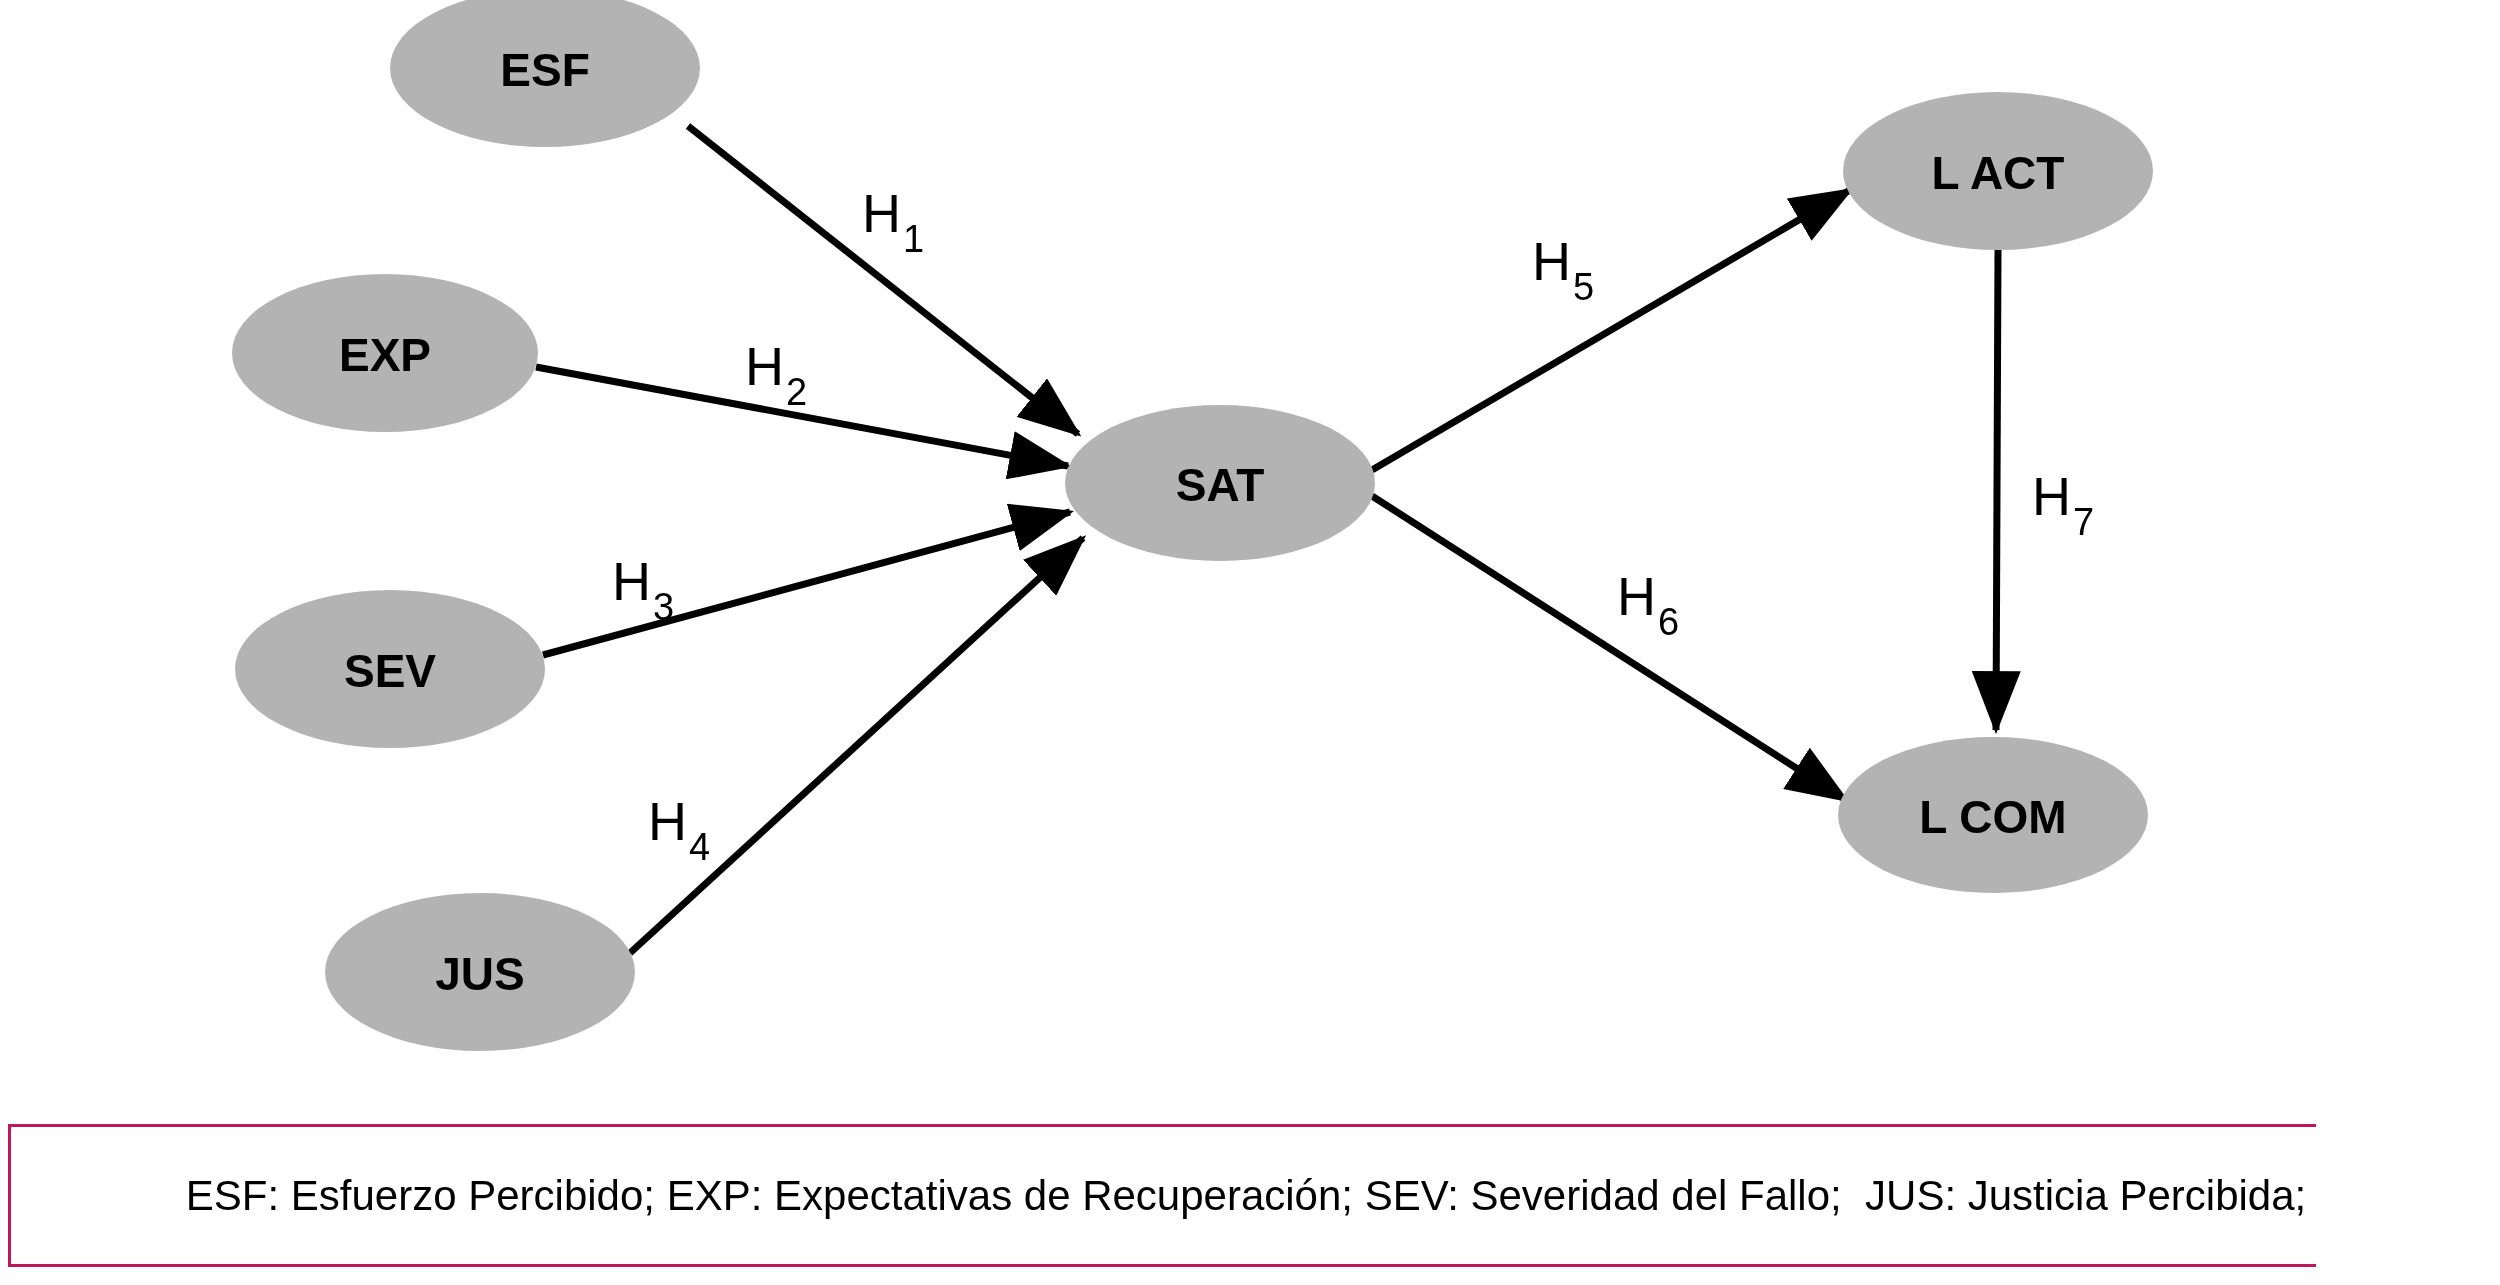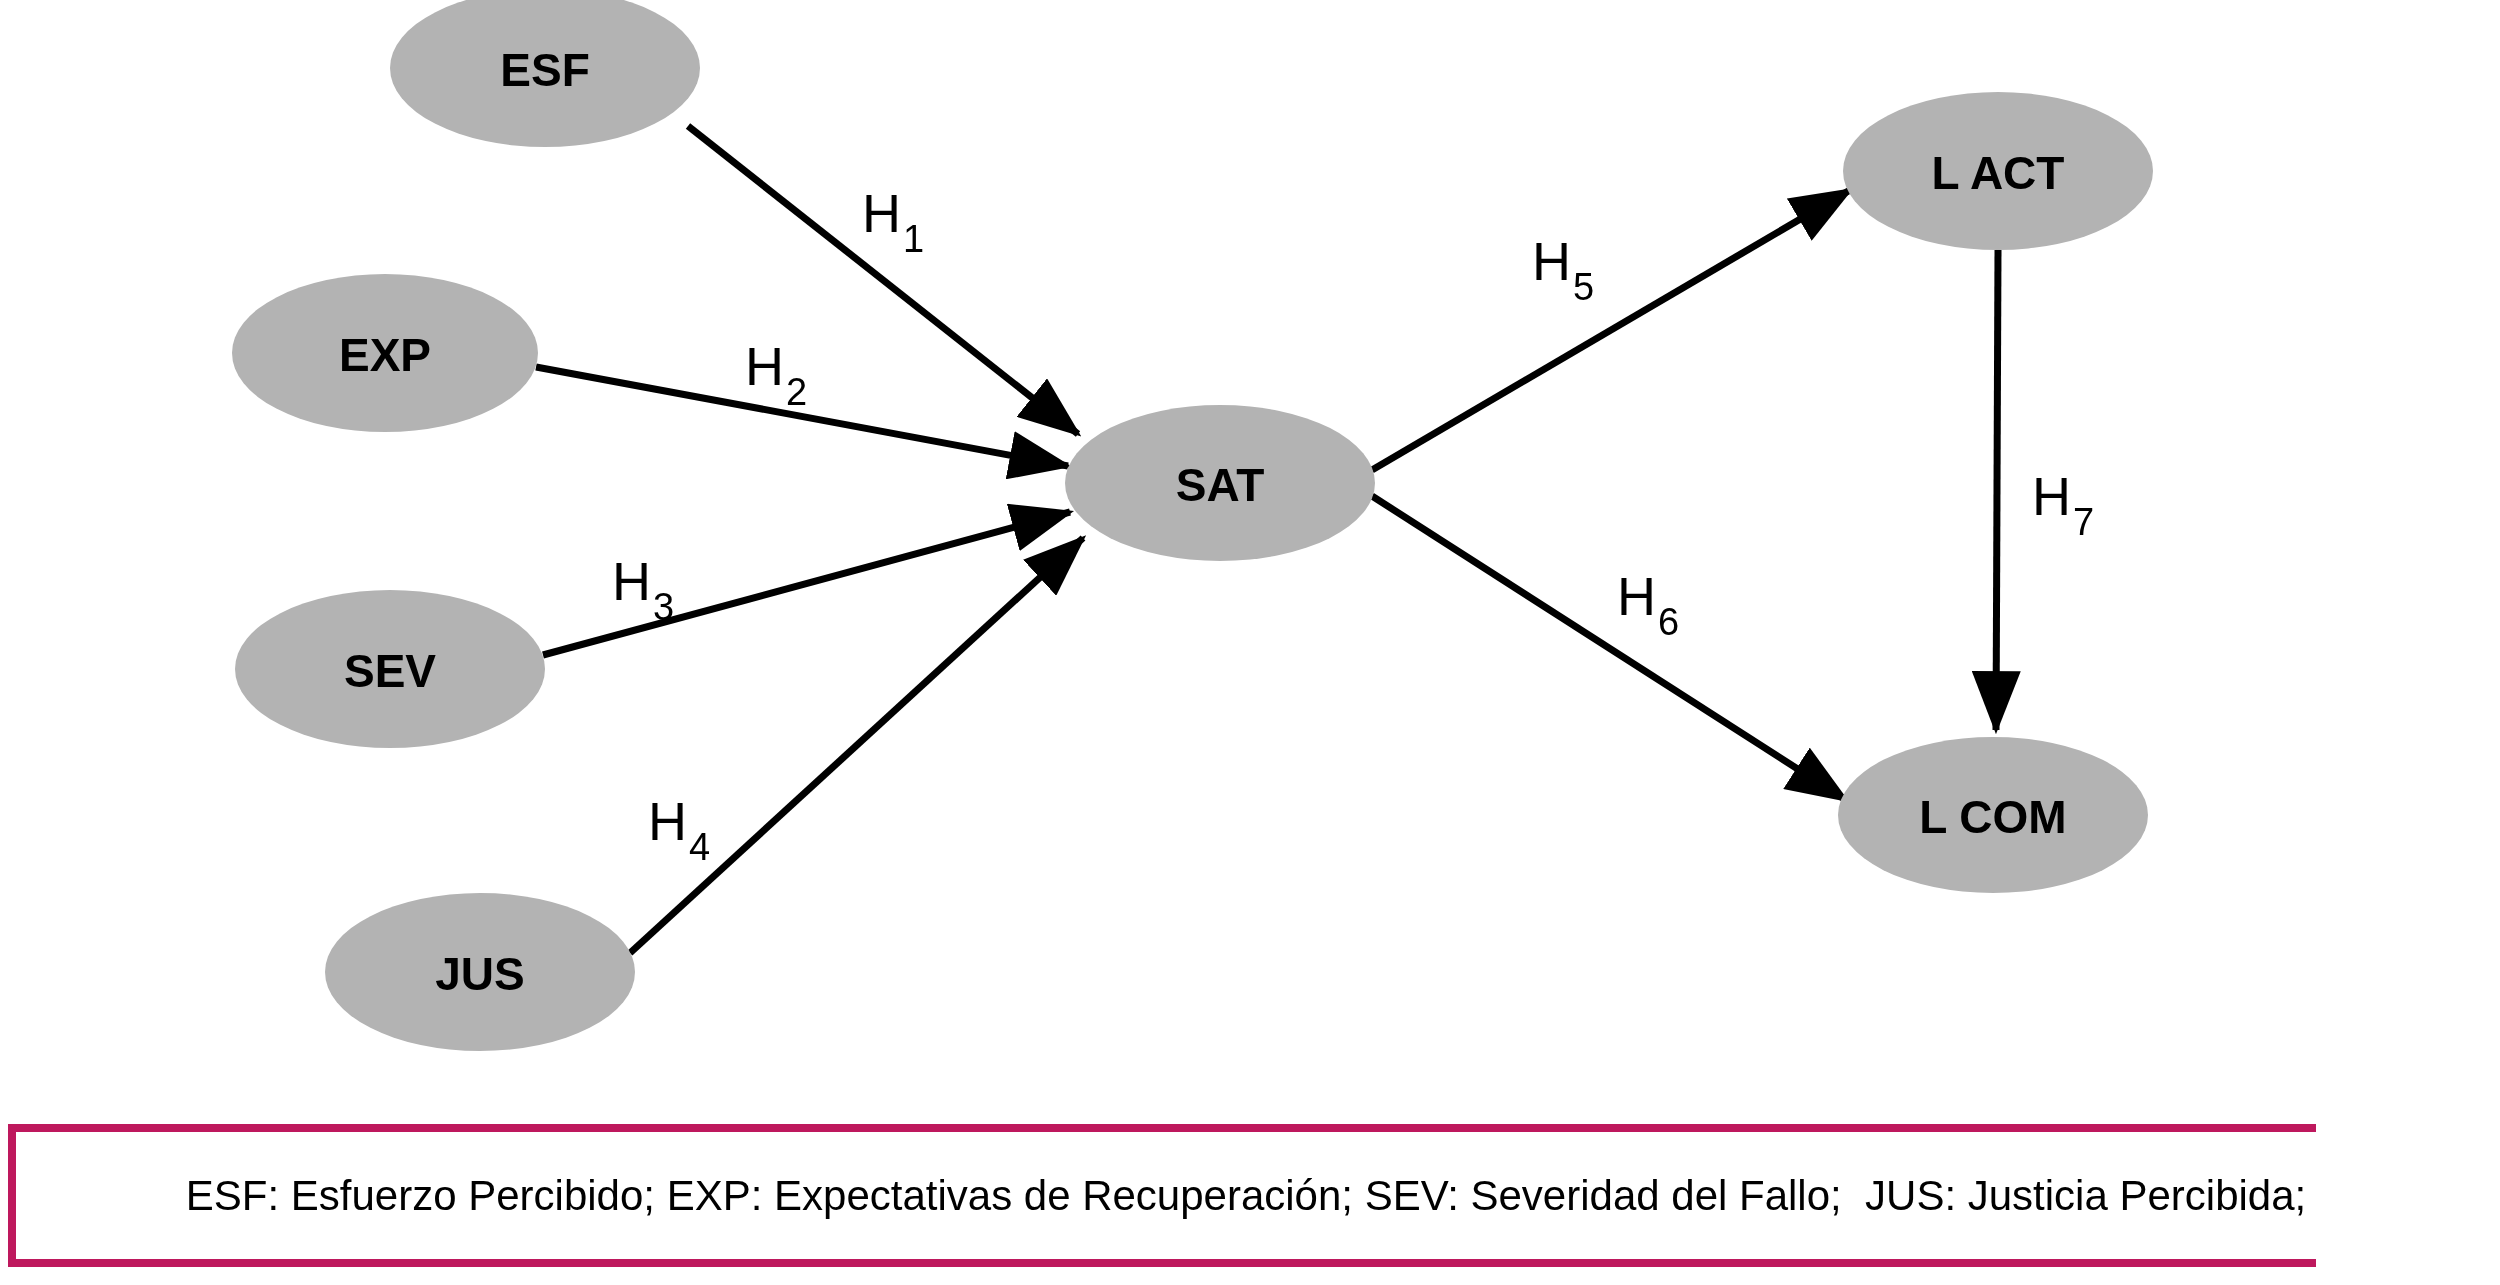--- a/index.html
+++ b/index.html
@@ -45,21 +45,21 @@
     font-size: 38px;
     fill: #000000;
   }
   .legend-box {
     position: absolute;
     left: 8px;
     top: 1124px;
     width: 2476px;
     height: 143px;
     box-sizing: border-box;
-    border: 8px solid #be185d;
+    border: 3px solid #be185d;
     background: #ffffff;
     display: flex;
     flex-direction: column;
     align-items: center;
     justify-content: center;
   }
   .legend-line {
     font-family: "Liberation Sans", sans-serif;
     font-size: 42px;
     line-height: 1.32;

